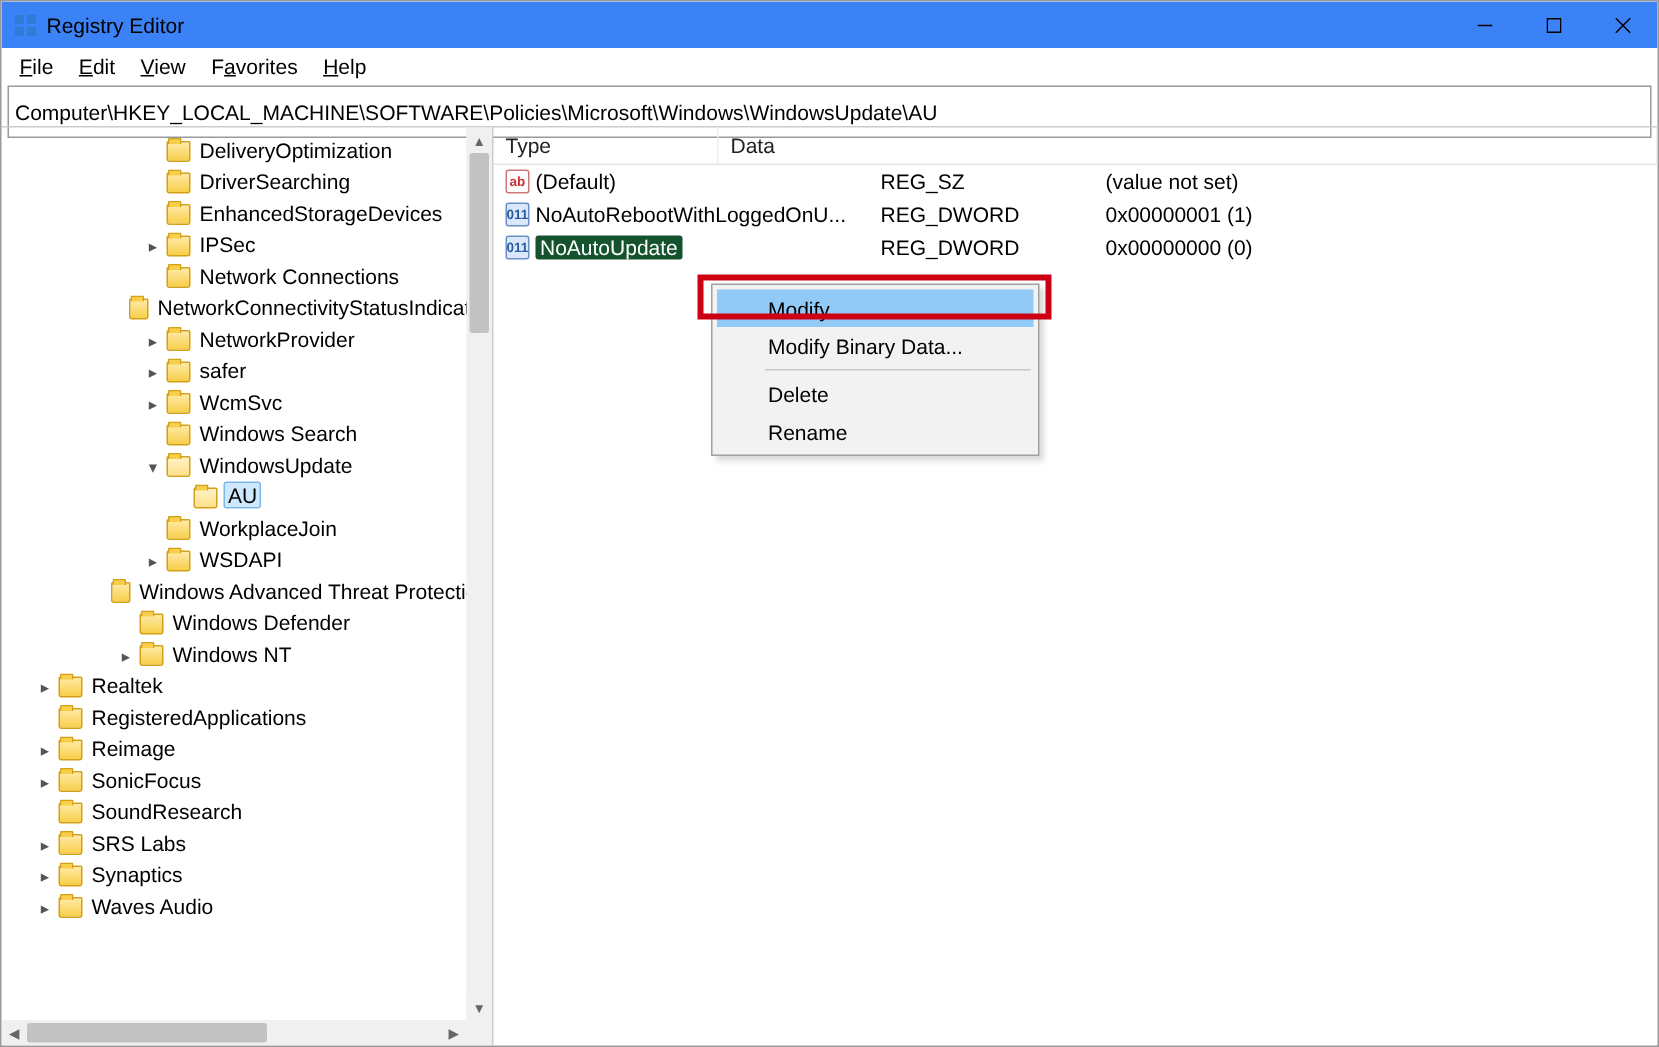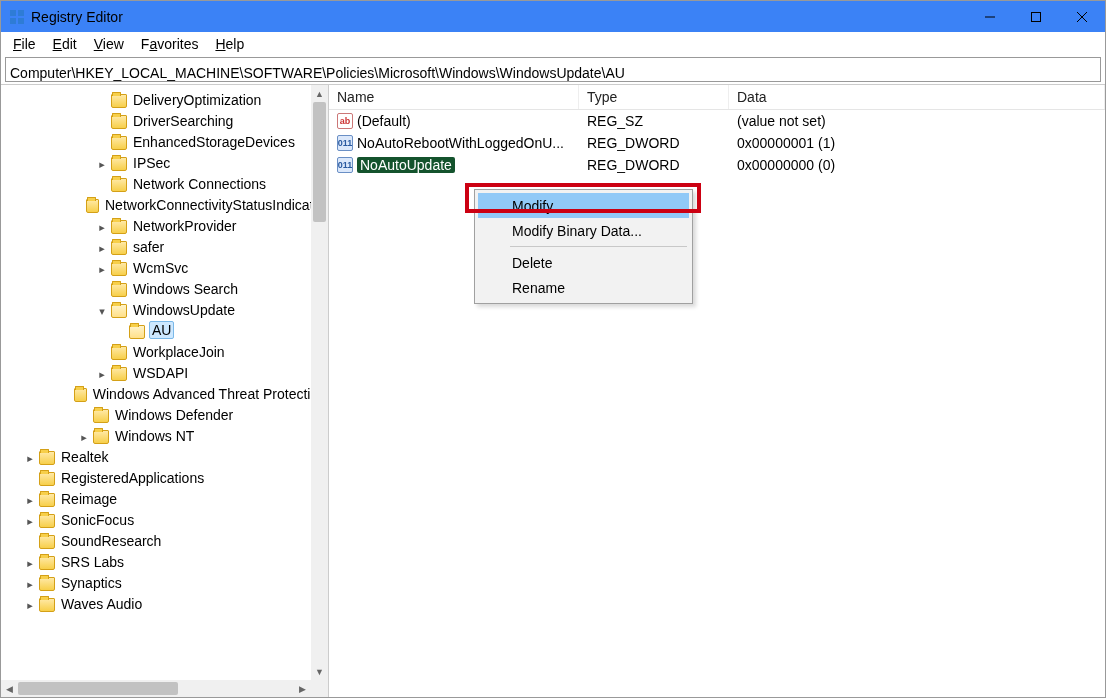--- a/index.html
+++ b/index.html
@@ -50,24 +50,24 @@
   .menubar .menu-item {
     padding: 1px 6px;
   }
   .menubar .menu-item .ul {
     text-decoration: underline;
     text-decoration-skip-ink: none;
   }
 
   
   .addressbar {
-    height: 25px;
+    height: 35px;
     border: 1px solid #999;
     margin: 2px 4px;
-    display: flex; align-items: flex-end;
+    display: flex; align-items: center;
     padding: 0 4px;
     font-size: 14px;
   }
 
   
   .main {
     position: absolute;
     top: 83px;
     left: 0; right: 0;
     bottom: 0;
@@ -444,21 +444,20 @@
       <div class="track">
           <div class="thumb"></div>
         </div>
       <div class="btn">▶</div>
     </div>
     <div class="corner"></div>
   </div>
 
   <div class="list-pane">
     <div class="columns">
-      <div class="col name">Name</div>
       <div class="col type">Type</div>
       <div class="col data">Data</div>
     </div>
     <div class="values" id="values">
         <div class="value-row">
           <div class="cell name">
             <span class="value-icon sz">ab</span>
             <span class="name-text">(Default)</span>
           </div>
           <div class="cell type">REG_SZ</div>

